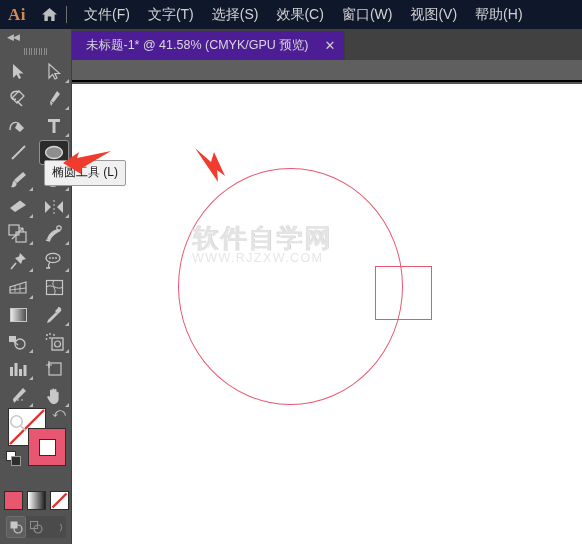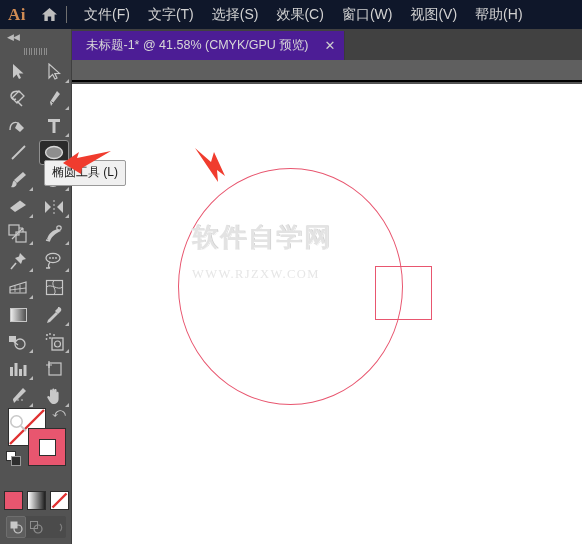--- a/index.html
+++ b/index.html
@@ -81,34 +81,33 @@
     position: absolute;
     left: 303px; top: 182px;
     width: 57px; height: 54px;
     border: 1.8px solid #e8566f;
     background: transparent;
   }
   #watermark {
     position: absolute; left: 120px; top: 141px;
     width: 150px;
     user-select: none;
-    font-family: Liberation Serif, serif;
   }
   #watermark-main {
     color: #e3e3e3;
     font-size: 26px; font-weight: bold;
     letter-spacing: 2px;
     text-shadow: 0 1px 0 #fff, 1px 0 0 #d0d0d0;
     line-height: 1;
   }
   #watermark-sub {
     color: #e6e6e6;
     font-size: 12.5px;
     letter-spacing: 1.4px;
-    margin-top: 17px;
+    margin-top: 1px;
     line-height: 1;
   }
   #canvas-arrow { position: absolute; left: 120px; top: 62px; }
 
   
   #toolbar {
     position: absolute; left: 0; top: 29px; width: 72px; height: 515px;
     background: #535353;
     border-right: 1px solid #3f3f3f;
   }

